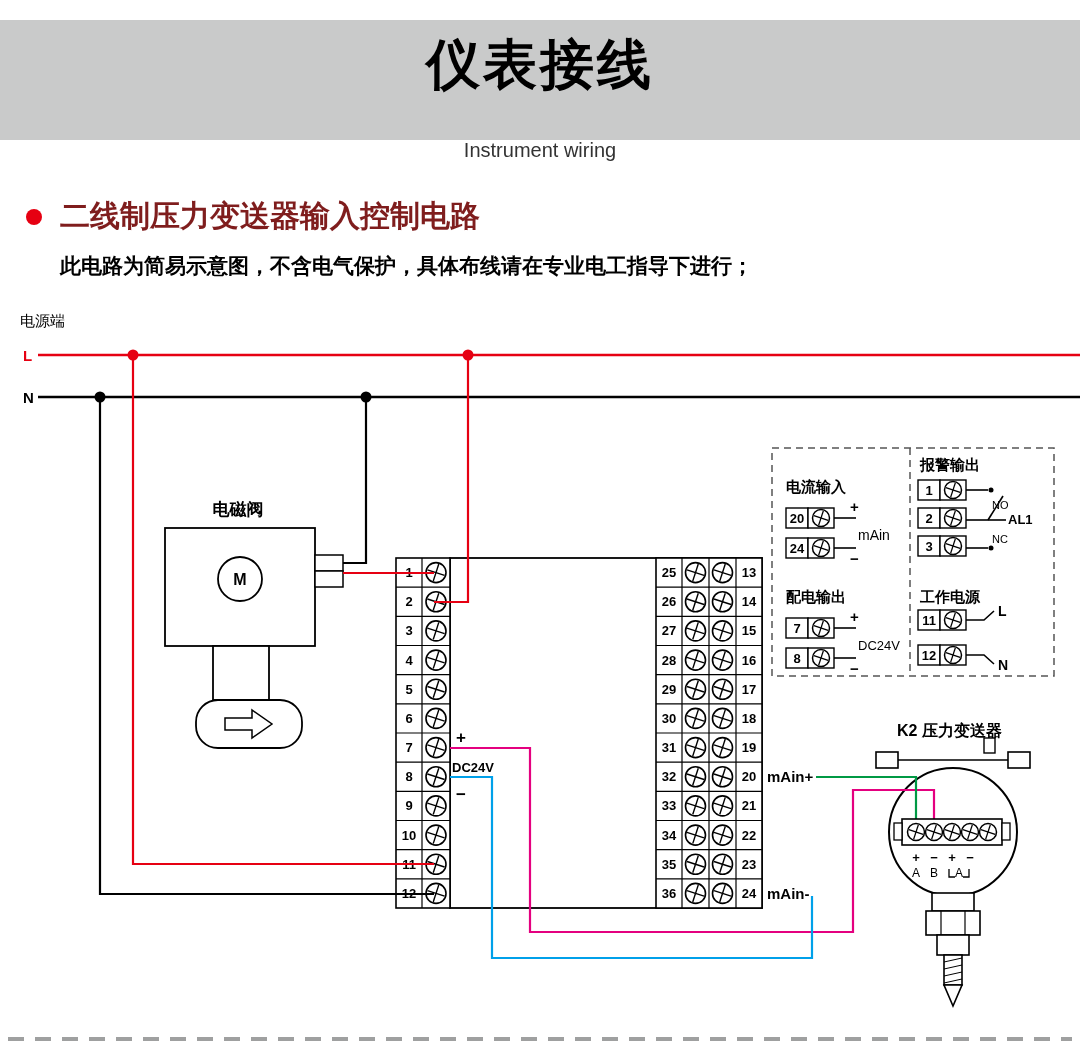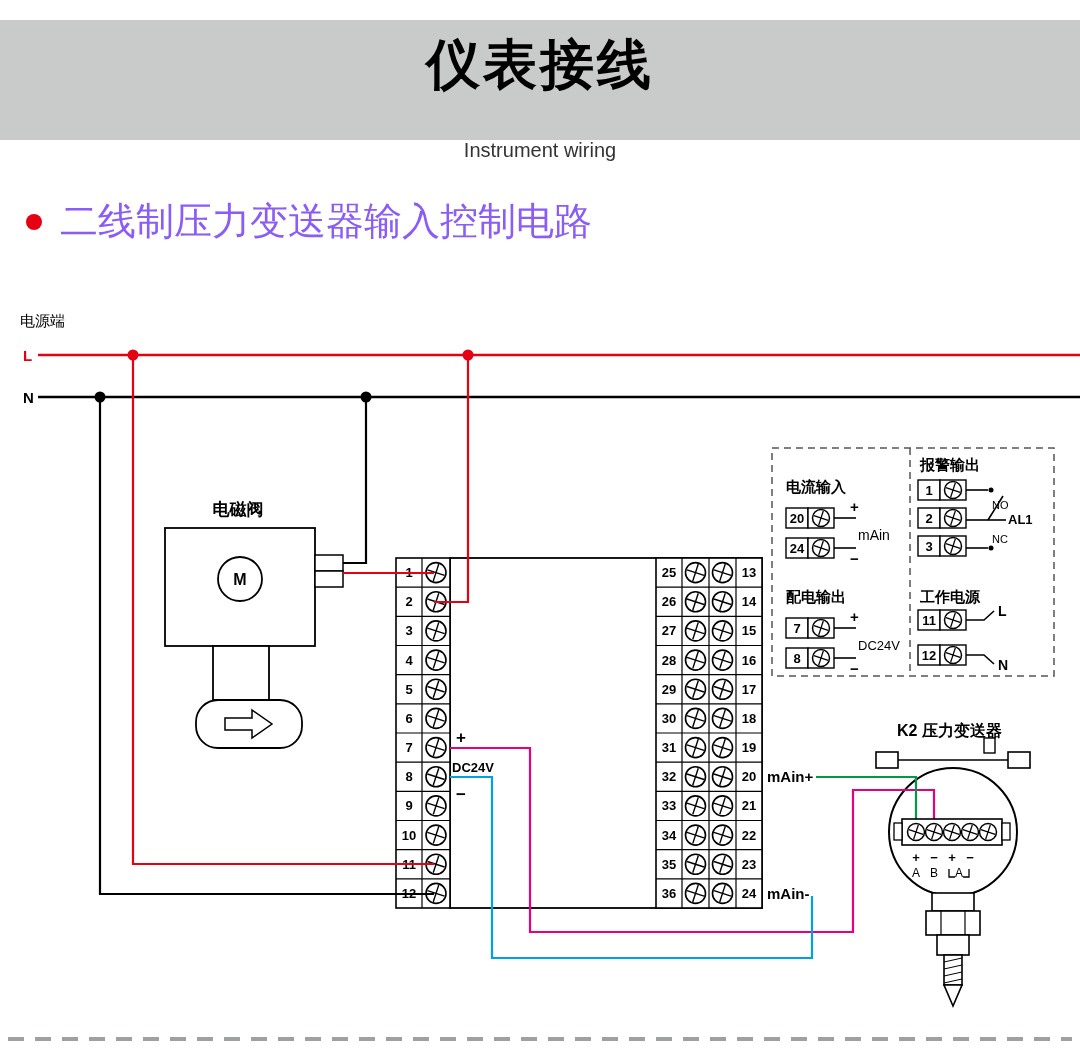--- a/index.html
+++ b/index.html
@@ -3,38 +3,39 @@
 <meta charset="utf-8">
 <style>
   html,body{margin:0;padding:0;background:#fff;}
   body{font-family:"Liberation Sans","DejaVu Sans",sans-serif;}
   .page{position:relative;width:1080px;height:1061px;background:#fff;overflow:hidden;}
   .banner{position:absolute;left:0;top:20px;width:1080px;height:120px;background:#c9caca;text-align:center;}
   .banner .title{margin-top:14px;font-size:54px;font-weight:800;color:#000;letter-spacing:3px;line-height:60px;}
   .banner .subtitle{font-size:20px;color:#333;line-height:26px;margin-top:43px;}
   .section-head{position:absolute;left:26px;top:196px;display:flex;align-items:center;}
   .bullet{display:inline-block;width:16px;height:16px;border-radius:50%;background:#e60012;margin-right:18px;}
-  .heading{font-size:38px;font-weight:400;color:#8b5cf6;}
+  .heading{font-size:30px;font-weight:700;color:#7f1d1d;}
   .note{position:absolute;left:60px;top:252px;font-size:21px;font-weight:700;color:#000;}
   svg{position:absolute;left:0;top:0;}
   svg text{font-family:"Liberation Sans","DejaVu Sans",sans-serif;}
 </style>
 </head>
 <body>
 <div class="page">
 
   <div class="banner">
     <div class="title">仪表接线</div>
     <div class="subtitle">Instrument wiring</div>
   </div>
 
   <div class="section-head">
     <span class="bullet"></span>
     <span class="heading">二线制压力变送器输入控制电路</span>
   </div>
+  <div class="note">此电路为简易示意图，不含电气保护，具体布线请在专业电工指导下进行；</div>
 
   <svg width="1080" height="1061" viewBox="0 0 1080 1061">
     <defs>
       <g id="screw">
         <circle r="10" fill="#fff" stroke="#000" stroke-width="1.6"></circle>
         <g transform="rotate(18)">
           <line x1="-9" y1="0" x2="9" y2="0" stroke="#000" stroke-width="1.4"></line>
           <line x1="0" y1="-9" x2="0" y2="9" stroke="#000" stroke-width="1.4"></line>
         </g>
       </g>

